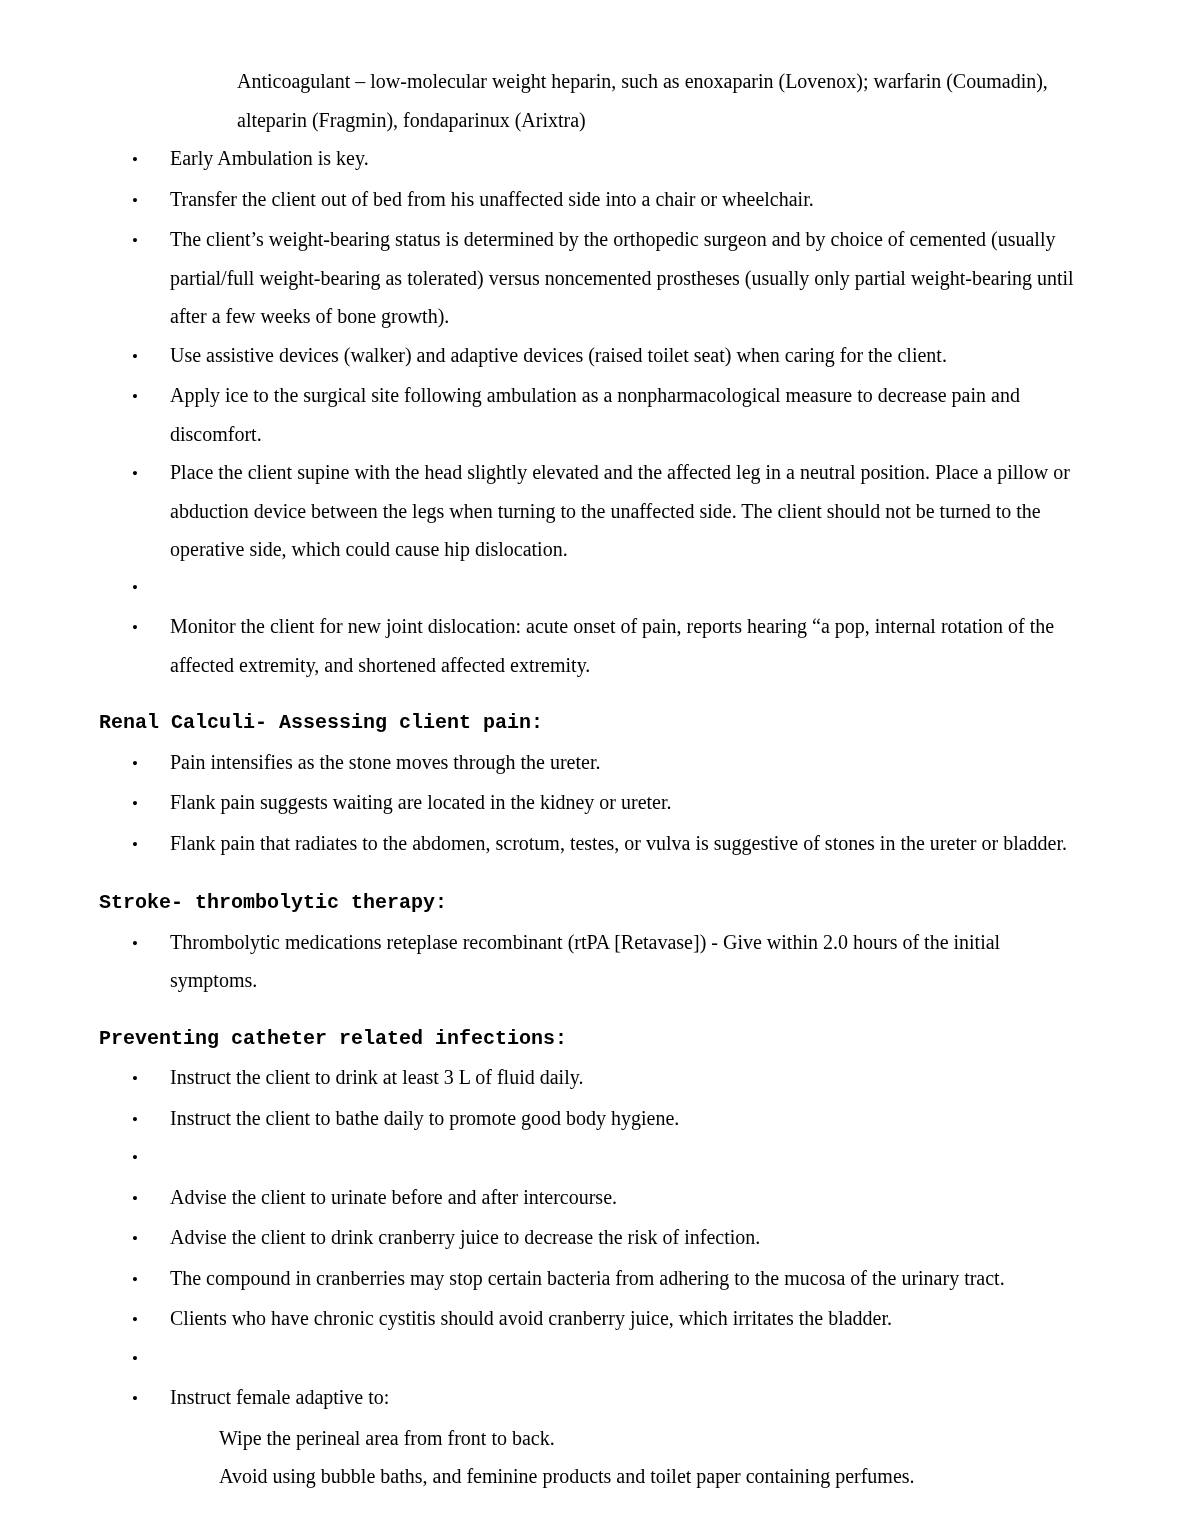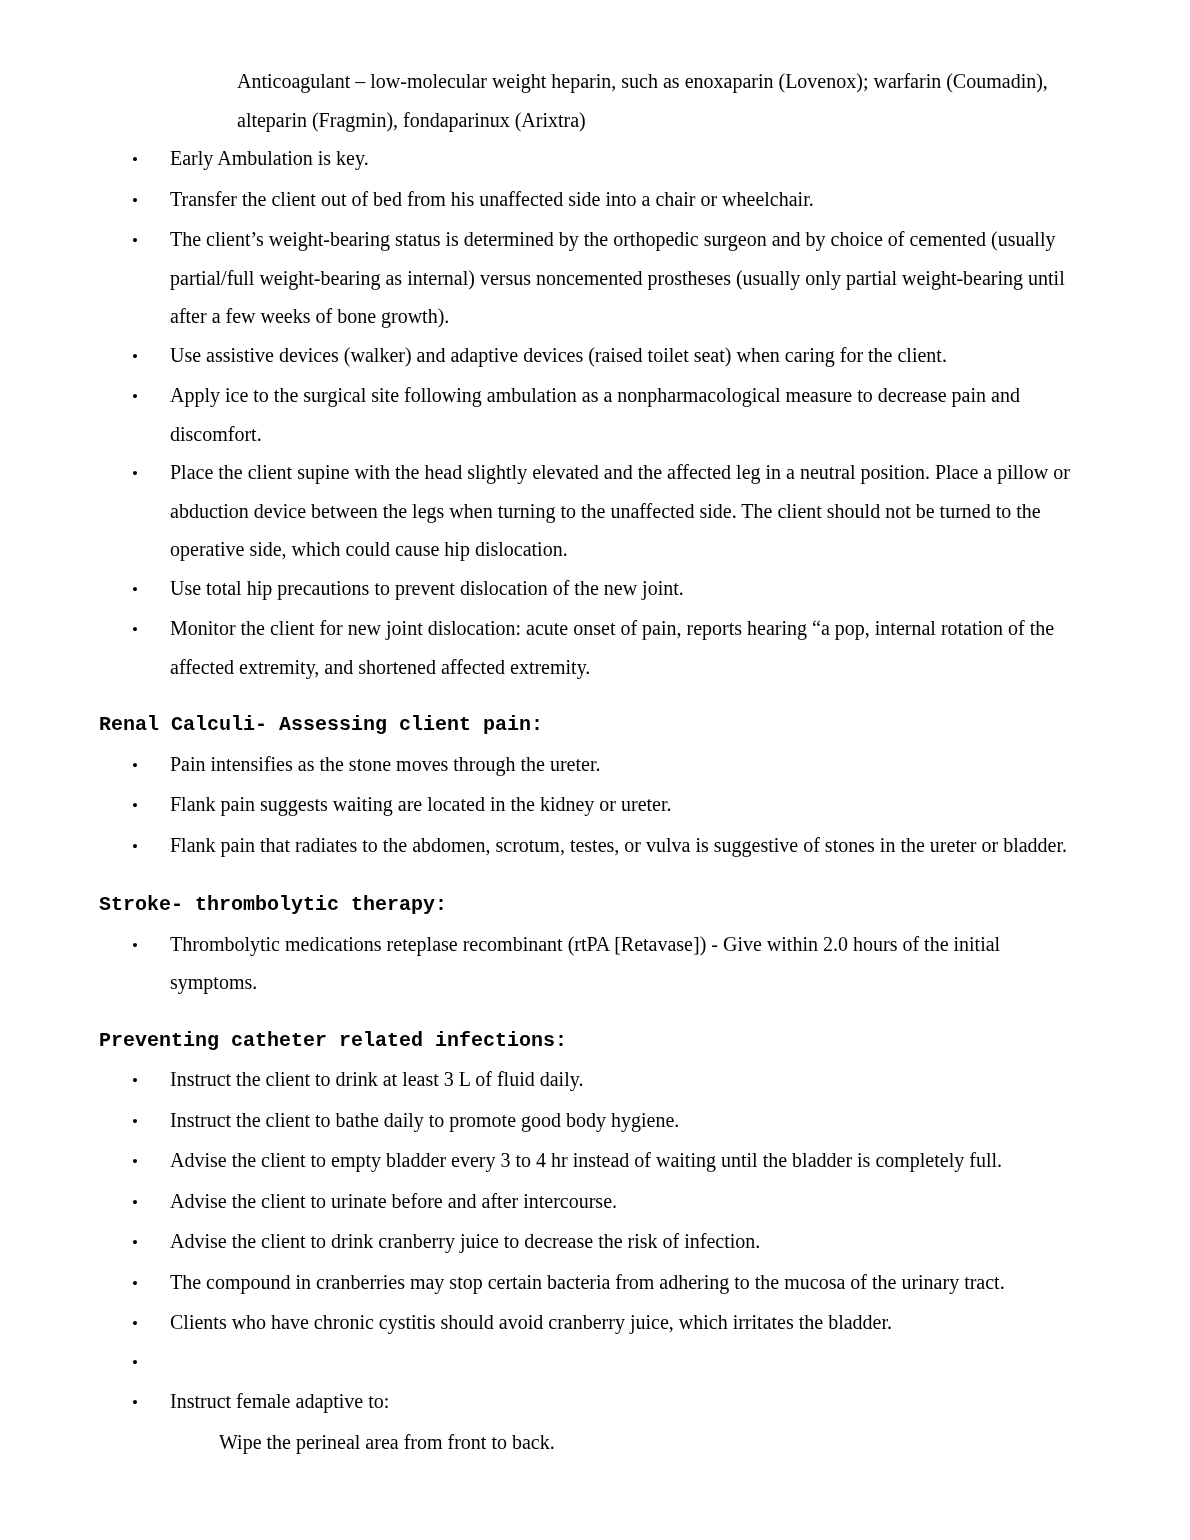--- a/index.html
+++ b/index.html
@@ -65,37 +65,36 @@
       <li>
         <span class="bullet-marker">•</span>
         <span class="li-text">Early Ambulation is key.</span>
       </li>
       <li>
         <span class="bullet-marker">•</span>
         <span class="li-text">Transfer the client out of bed from his unaffected side into a chair or wheelchair.</span>
       </li>
       <li>
         <span class="bullet-marker">•</span>
-        <span class="li-text">The client’s weight-bearing status is determined by the orthopedic surgeon and by choice of cemented (usually partial/full weight-bearing as internal) versus noncemented prostheses (usually only partial weight-bearing until after a few weeks of bone growth).</span>
+        <span class="li-text">The client’s weight-bearing status is determined by the orthopedic surgeon and by choice of cemented (usually partial/full weight-bearing as tolerated) versus noncemented prostheses (usually only partial weight-bearing until after a few weeks of bone growth).</span>
       </li>
       <li>
         <span class="bullet-marker">•</span>
         <span class="li-text">Use assistive devices (walker) and adaptive devices (raised toilet seat) when caring for the client.</span>
       </li>
       <li>
         <span class="bullet-marker">•</span>
         <span class="li-text">Apply ice to the surgical site following ambulation as a nonpharmacological measure to decrease pain and discomfort.</span>
       </li>
       <li>
         <span class="bullet-marker">•</span>
         <span class="li-text">Place the client supine with the head slightly elevated and the affected leg in a neutral position. Place a pillow or abduction device between the legs when turning to the unaffected side. The client should not be turned to the operative side, which could cause hip dislocation.</span>
       </li>
       <li>
         <span class="bullet-marker">•</span>
-        <span class="li-text">Use total hip precautions to prevent dislocation of the new joint.</span>
       </li>
       <li>
         <span class="bullet-marker">•</span>
         <span class="li-text">Monitor the client for new joint dislocation: acute onset of pain, reports hearing “a pop, internal rotation of the affected extremity, and shortened affected extremity.</span>
       </li>
     </ul>
   </section>
 
   <section>
     <h2 class="section-heading">Renal Calculi- Assessing client pain:</h2>
@@ -131,21 +130,20 @@
       <li>
         <span class="bullet-marker">•</span>
         <span class="li-text">Instruct the client to drink at least 3 L of fluid daily.</span>
       </li>
       <li>
         <span class="bullet-marker">•</span>
         <span class="li-text">Instruct the client to bathe daily to promote good body hygiene.</span>
       </li>
       <li>
         <span class="bullet-marker">•</span>
-        <span class="li-text">Advise the client to empty bladder every 3 to 4 hr instead of waiting until the bladder is completely full.</span>
       </li>
       <li>
         <span class="bullet-marker">•</span>
         <span class="li-text">Advise the client to urinate before and after intercourse.</span>
       </li>
       <li>
         <span class="bullet-marker">•</span>
         <span class="li-text">Advise the client to drink cranberry juice to decrease the risk of infection.</span>
       </li>
       <li>
@@ -158,15 +156,16 @@
       </li>
       <li>
         <span class="bullet-marker">•</span>
       </li>
       <li>
         <span class="bullet-marker">•</span>
         <span class="li-text">Instruct female adaptive to:</span>
       </li>
     </ul>
     <div class="sub-line">Wipe the perineal area from front to back.</div>
+    <div class="sub-line">Avoid using bubble baths, and feminine products and toilet paper containing perfumes.</div>
   </section>
 
 </div>
 
 </body></html>

